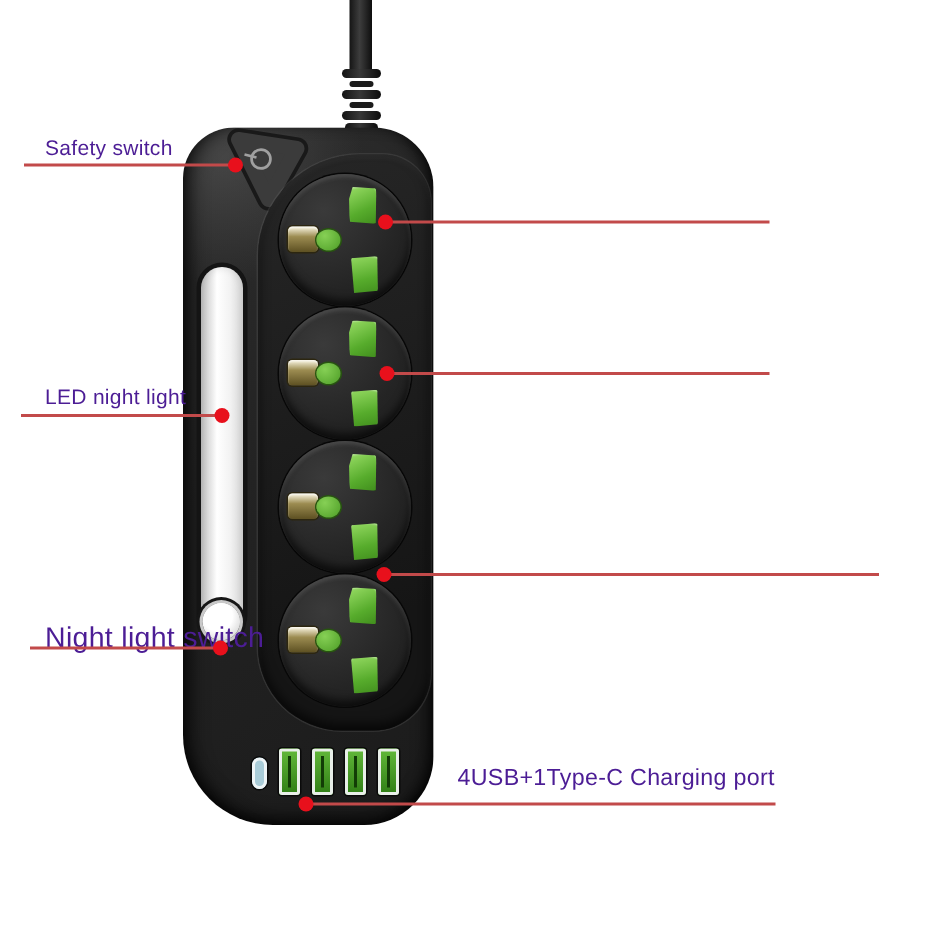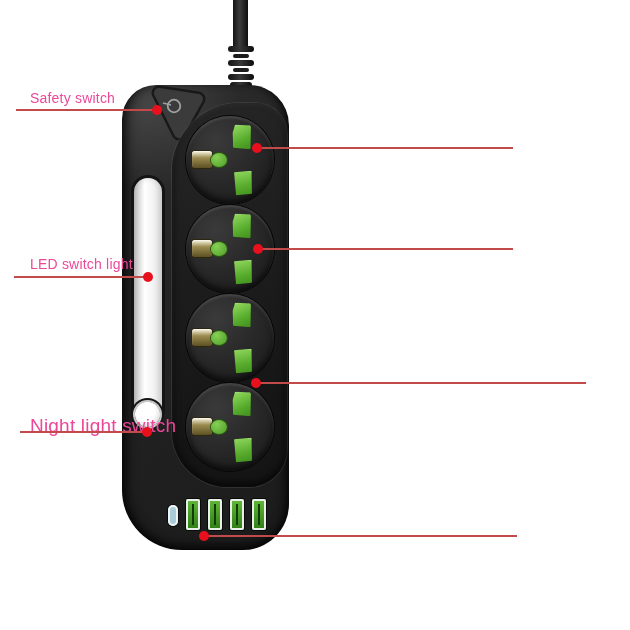--- a/index.html
+++ b/index.html
@@ -64,21 +64,21 @@
   .typec{position:absolute;left:46px;top:420px;width:10px;height:21px;border-radius:5px;
     background:#a9ccd8;box-shadow:inset 0 0 0 2px #eef4f6,0 0 0 1px #0a0a0a;}
   .usba{position:absolute;top:414px;width:14px;height:31px;border-radius:2px;
     background:linear-gradient(180deg,#63b93a,#2f7d15);
     box-shadow:inset 0 0 0 2px #e9efe9,0 0 0 1px #0a0a0a;}
   .usba::after{content:"";position:absolute;left:6px;top:5px;width:2px;height:21px;background:#123c06;}
   .usba.u1{left:64px}.usba.u2{left:86px}.usba.u3{left:108px}.usba.u4{left:130px}
   
   .dot{position:absolute;width:10px;height:10px;border-radius:50%;background:#e8101c;transform:translate(-50%,-50%);}
   .line{position:absolute;height:2px;background:#c24a4a;transform:translateY(-50%);}
-  .lbl{position:absolute;color:#ec4899;white-space:nowrap;letter-spacing:.2px;text-align:right;}
+  .lbl{position:absolute;color:#4c1d95;white-space:nowrap;letter-spacing:.2px;text-align:right;}
   .lbl.big{font-size:18px;}
   .lbl.mid{font-size:15.5px;}
   .lbl.sm{font-size:14px;}
   .lbl.xs{font-size:19px;}
 </style>
 </head>
 <body>
 
 <div class="stage">
 
@@ -145,27 +145,28 @@
   <div class="lbl sm" style="left:30px;top:90px">Safety switch</div>
   <div class="line" style="left:16px;top:110px;width:141px"></div>
   <div class="dot" style="left:157px;top:110px"></div>
 
   <div class="line" style="left:257px;top:148px;width:256px"></div>
   <div class="dot" style="left:257px;top:148px"></div>
 
   <div class="line" style="left:258px;top:249px;width:255px"></div>
   <div class="dot" style="left:258px;top:249px"></div>
 
-  <div class="lbl sm" style="left:30px;top:256px">LED switch light</div>
+  <div class="lbl sm" style="left:30px;top:256px">LED night light</div>
   <div class="line" style="left:14px;top:277px;width:134px"></div>
   <div class="dot" style="left:148px;top:277px"></div>
 
   <div class="line" style="left:256px;top:383px;width:330px"></div>
   <div class="dot" style="left:256px;top:383px"></div>
 
   <div class="lbl xs" style="left:30px;top:415px">Night light switch</div>
   <div class="line" style="left:20px;top:432px;width:127px"></div>
   <div class="dot" style="left:147px;top:432px"></div>
 
+  <div class="lbl mid" style="left:305px;top:510px">4USB+1Type-C Charging port</div>
   <div class="line" style="left:204px;top:536px;width:313px"></div>
   <div class="dot" style="left:204px;top:536px"></div>
 
 </div>
 
 </body></html>

